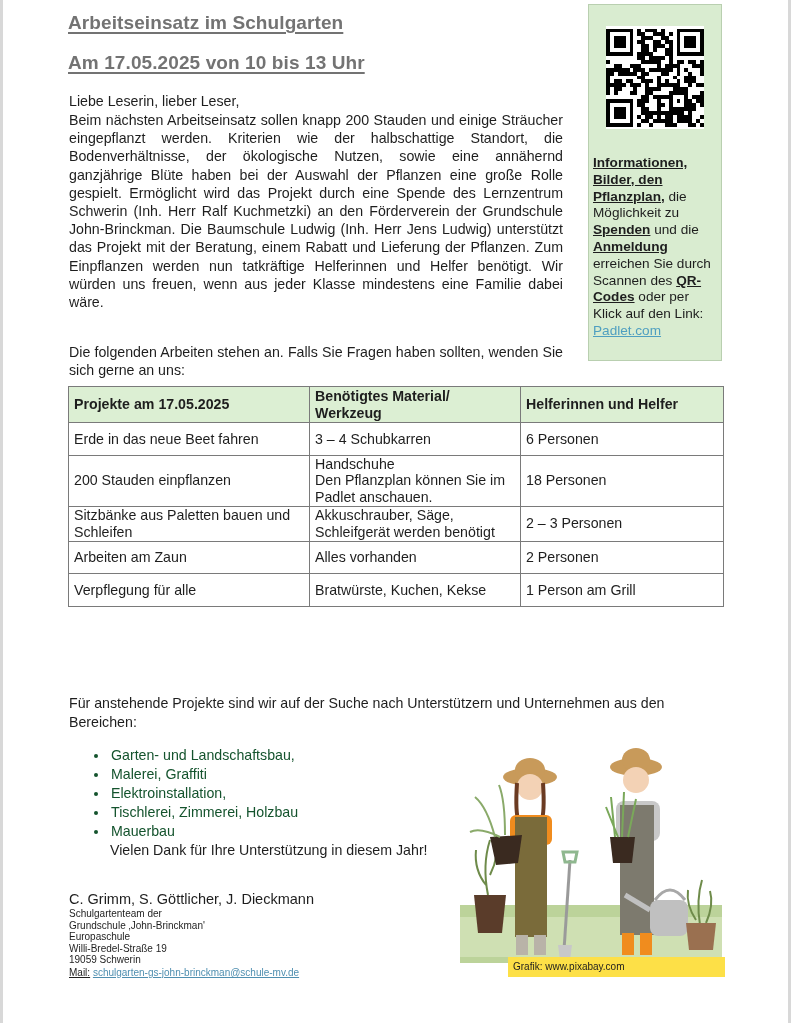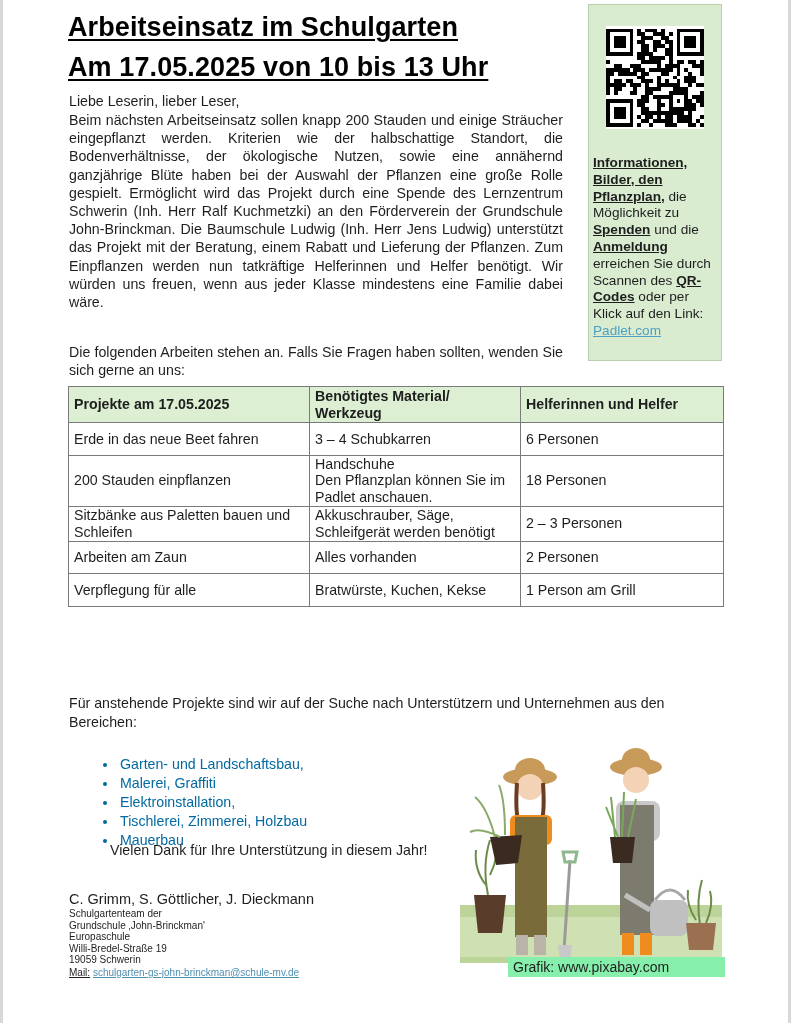--- a/index.html
+++ b/index.html
@@ -7,22 +7,22 @@
     width: 791px; height: 1023px; overflow: hidden;
     background: #ffffff;
     font-family: "Liberation Sans", sans-serif;
     color: #1a1a1a;
     position: relative;
   }
   .page-edge-left { position: absolute; left: 0; top: 0; width: 3px; height: 1023px; background: #d8d8d8; }
   .page-edge-right { position: absolute; right: 0; top: 0; width: 3px; height: 1023px; background: #d8d8d8; }
 
   .title {
-    position: absolute; left: 68px; font-weight: bold; font-size: 27px;
-    color: #000000; text-decoration: underline; text-decoration-thickness: 2px;
+    position: absolute; left: 68px; font-weight: bold; font-size: 19px;
+    color: #737373; text-decoration: underline; text-decoration-thickness: 2px;
     text-underline-offset: 3px; white-space: nowrap; letter-spacing: 0.1px;
   }
   .title1 { top: 12px; }
   .title2 { top: 52px; }
 
   .body-text {
     position: absolute; left: 69px; width: 494px; font-size: 14.2px; line-height: 18.2px;
     text-align: justify; color: #1e1e1e;
   }
   .greeting { top: 92px; }
@@ -53,34 +53,34 @@
     border: 1px solid #7a7a7a; padding: 0 5px; text-align: left; vertical-align: middle;
     line-height: 16.5px;
   }
   table.tasks th { background: #dcefd3; font-weight: bold; height: 35px; }
   table.tasks td { height: 31.5px; }
   table.tasks tr.tall td { height: 50px; }
   table.tasks tr.mid td { height: 34px; }
   .c1 { width: 230px; } .c2 { width: 200px; }
 
   .support { position: absolute; left: 69px; top: 694px; width: 660px; font-size: 14.2px; line-height: 19px; color: #1e1e1e; }
-  ul.areas { position: absolute; left: 82px; top: 739px; margin: 16px; padding: 0 0 0 20px; font-size: 14.2px; line-height: 19px; color: #0369a1; }
+  ul.areas { position: absolute; left: 82px; top: 739px; margin: 7px; padding: 0 0 0 20px; font-size: 14.2px; line-height: 19px; color: #14532d; }
   ul.areas li { padding-left: 2px; }
   .thanks { position: absolute; left: 69px; top: 842px; font-size: 14.2px; color: #1e1e1e; margin-left: 41px; }
 
   .authors { position: absolute; left: 69px; top: 891px; font-size: 14.5px; color: #1e1e1e; }
   .addr { position: absolute; left: 69px; top: 908px; font-size: 10px; line-height: 11.5px; color: #1e1e1e; }
   .mail-line { position: absolute; left: 69px; top: 967px; font-size: 10px; }
   .mail-label { text-decoration: underline; color: #1e1e1e; }
   .mail-link { color: #4f8fb0; text-decoration: underline; }
 
   .illus { position: absolute; left: 460px; top: 745px; width: 262px; height: 232px; }
   .credit {
     position: absolute; left: 508px; top: 957px; width: 212px; height: 20px;
-    background: #86efac; font-size: 14px; line-height: 20px; padding-left: 5px; color: #1e1e1e;
+    background: #fde047; font-size: 10px; line-height: 20px; padding-left: 5px; color: #1e1e1e;
   }
 </style>
 </head>
 <body>
 
 <div class="page-edge-left"></div>
 <div class="page-edge-right"></div>
 
 <div class="title title1">Arbeitseinsatz im Schulgarten</div>
 <div class="title title2">Am 17.05.2025 von 10 bis 13 Uhr</div>

